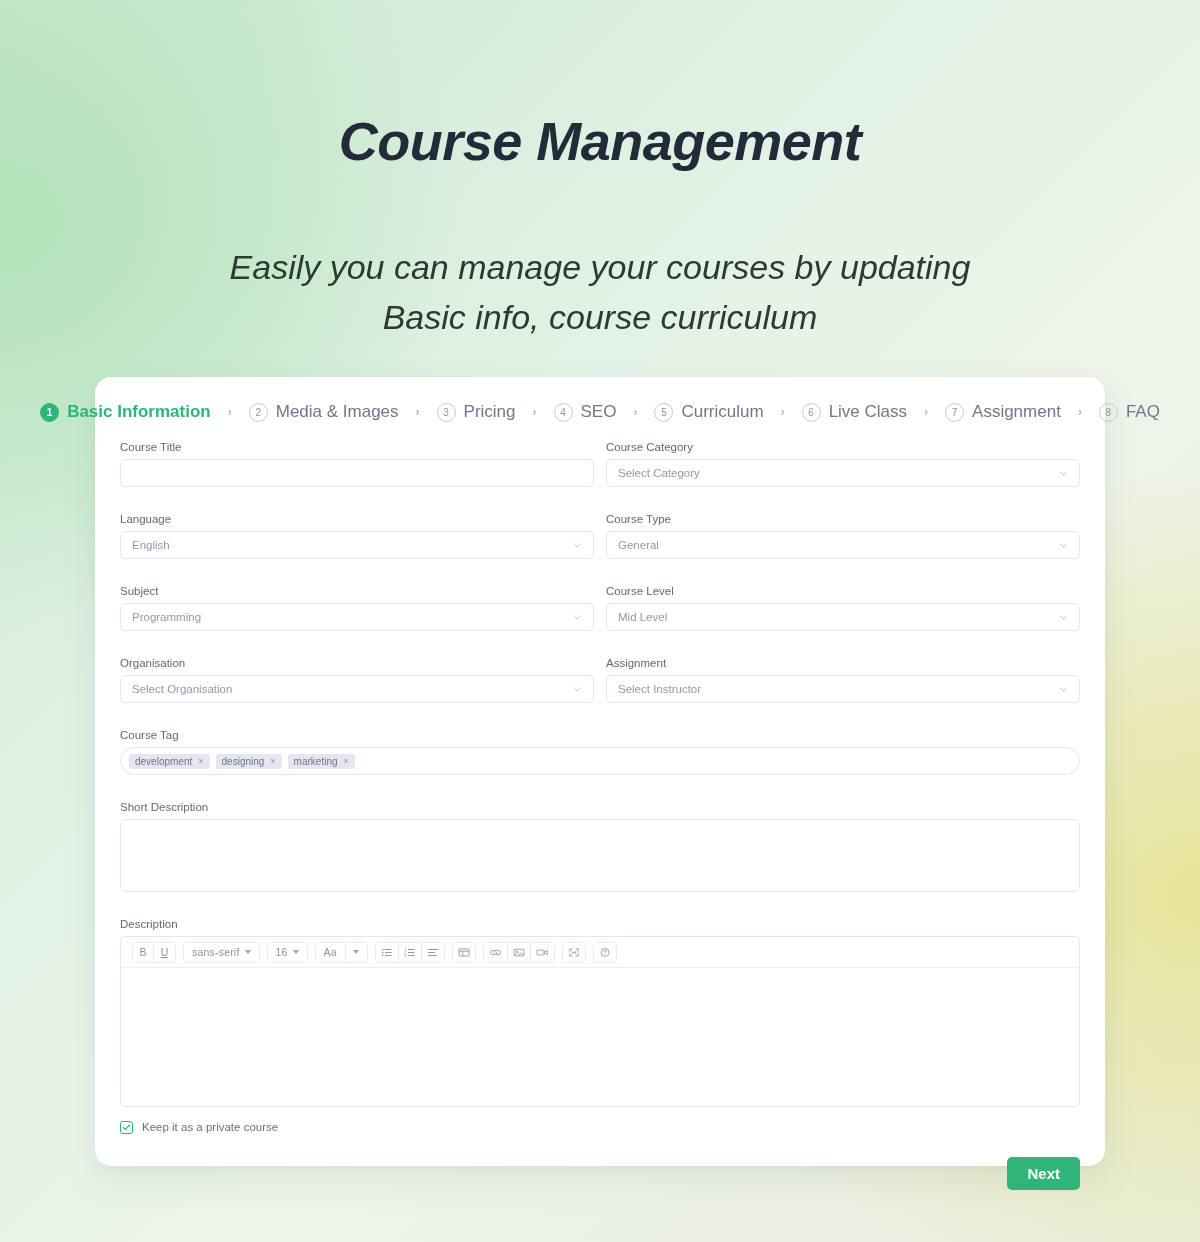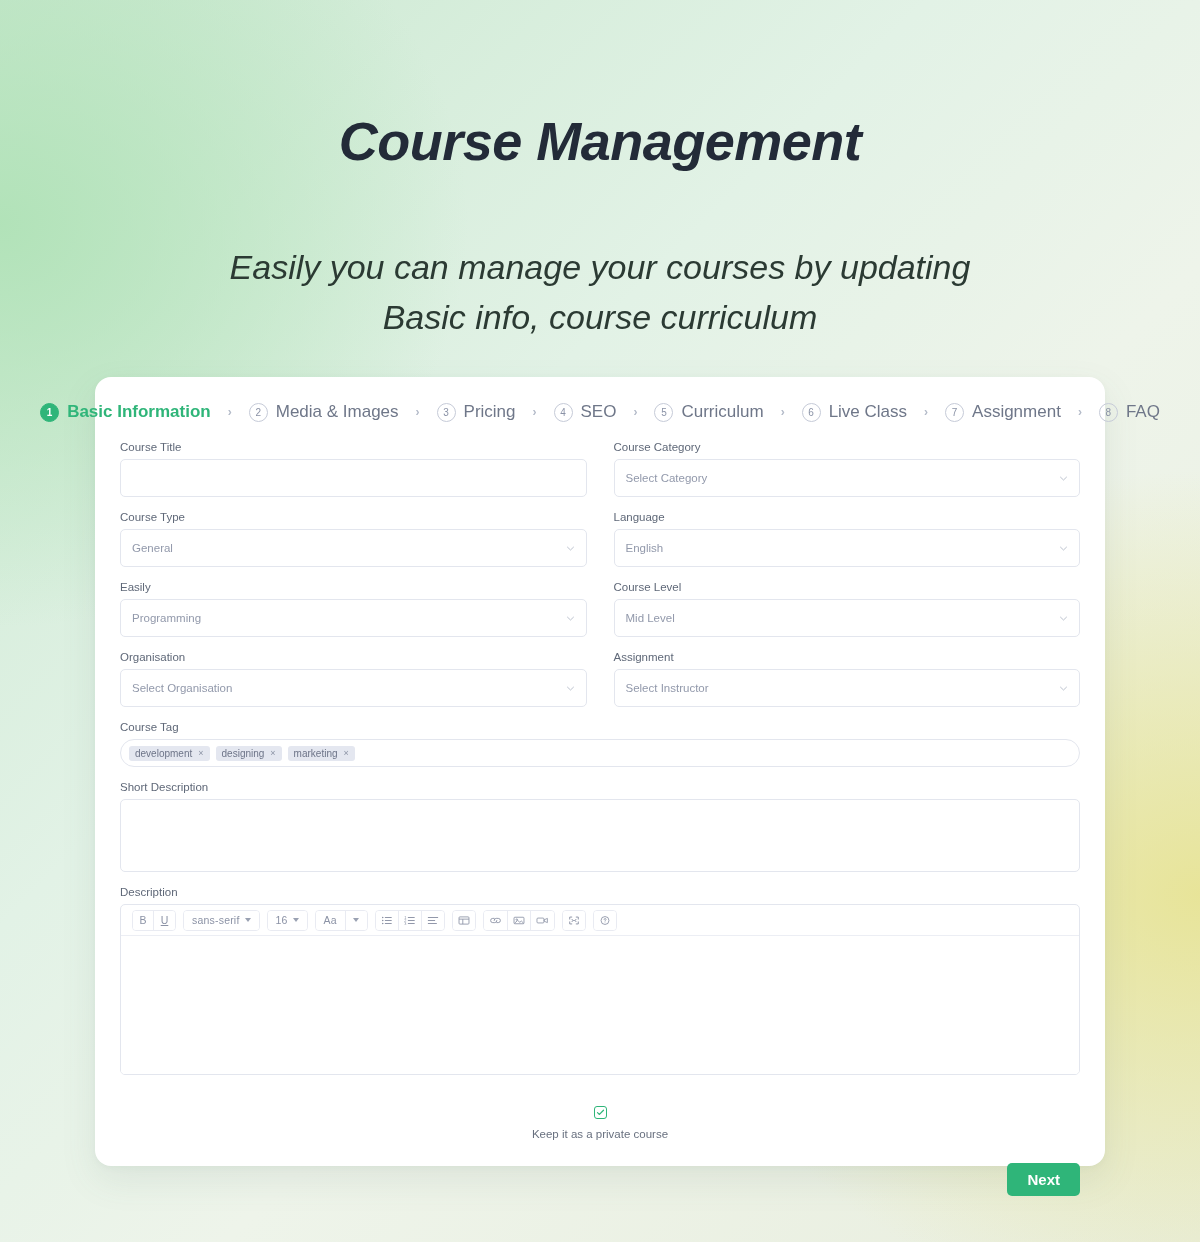--- a/index.html
+++ b/index.html
@@ -98,30 +98,31 @@
     font-weight: bold;
   }
 
   
   .form-grid {
     display: grid;
     grid-template-columns: 1fr 1fr;
     column-gap: 27px;
     row-gap: 0;
     padding: 6px 0 0 0;
+    gap: 12px;
   }
   .field { margin-bottom: 14px; }
   .field-label {
     font-size: 11.5px;
     color: #5f6878;
     display: block;
     margin-bottom: 6px;
   }
   .control {
-    height: 38px;
+    height: 28px;
     border: 1px solid #e3e6ee;
     border-radius: 5px;
     background: #fff;
     display: flex;
     align-items: center;
     padding: 0 11px;
     font-size: 11.5px;
     color: #9299ab;
     position: relative;
     width: 100%;
@@ -217,25 +218,22 @@
     margin-left: 5px;
   }
   .editor-body {
     height: 138px;
     background: #fff;
   }
 
   
   .footer-check {
     display: flex;
-    align-items: center;
     gap: 9px;
-    margin-top: 17px;
     cursor: pointer;
-    flex-direction: column;
   }
   .checkbox {
     width: 13px;
     height: 13px;
     border: 1.5px solid #2fb579;
     border-radius: 3px;
     display: flex;
     align-items: center;
     justify-content: center;
     background: #fff;
@@ -340,45 +338,45 @@
         <span>Select Category</span>
         <span class="chev">
           <svg viewBox="0 0 12 12" width="10" height="10">
               <path d="M2 4.2 L6 8 L10 4.2" fill="none" stroke="currentColor" stroke-width="1.1" stroke-linecap="round"></path>
             </svg>
         </span>
       </div>
     </div>
 
     <div class="field">
+      <label class="field-label">Language</label>
+      <div class="control">
+        <span>English</span>
+        <span class="chev">
+          <svg viewBox="0 0 12 12" width="10" height="10">
+              <path d="M2 4.2 L6 8 L10 4.2" fill="none" stroke="currentColor" stroke-width="1.1" stroke-linecap="round"></path>
+            </svg>
+        </span>
+      </div>
+    </div>
+
+    <div class="field">
       <label class="field-label">Course Type</label>
       <div class="control">
         <span>General</span>
         <span class="chev">
           <svg viewBox="0 0 12 12" width="10" height="10">
               <path d="M2 4.2 L6 8 L10 4.2" fill="none" stroke="currentColor" stroke-width="1.1" stroke-linecap="round"></path>
             </svg>
         </span>
       </div>
     </div>
 
     <div class="field">
-      <label class="field-label">Language</label>
-      <div class="control">
-        <span>English</span>
-        <span class="chev">
-          <svg viewBox="0 0 12 12" width="10" height="10">
-              <path d="M2 4.2 L6 8 L10 4.2" fill="none" stroke="currentColor" stroke-width="1.1" stroke-linecap="round"></path>
-            </svg>
-        </span>
-      </div>
-    </div>
-
-    <div class="field">
-      <label class="field-label">Easily</label>
+      <label class="field-label">Subject</label>
       <div class="control">
         <span>Programming</span>
         <span class="chev">
           <svg viewBox="0 0 12 12" width="10" height="10">
               <path d="M2 4.2 L6 8 L10 4.2" fill="none" stroke="currentColor" stroke-width="1.1" stroke-linecap="round"></path>
             </svg>
         </span>
       </div>
     </div>
 

